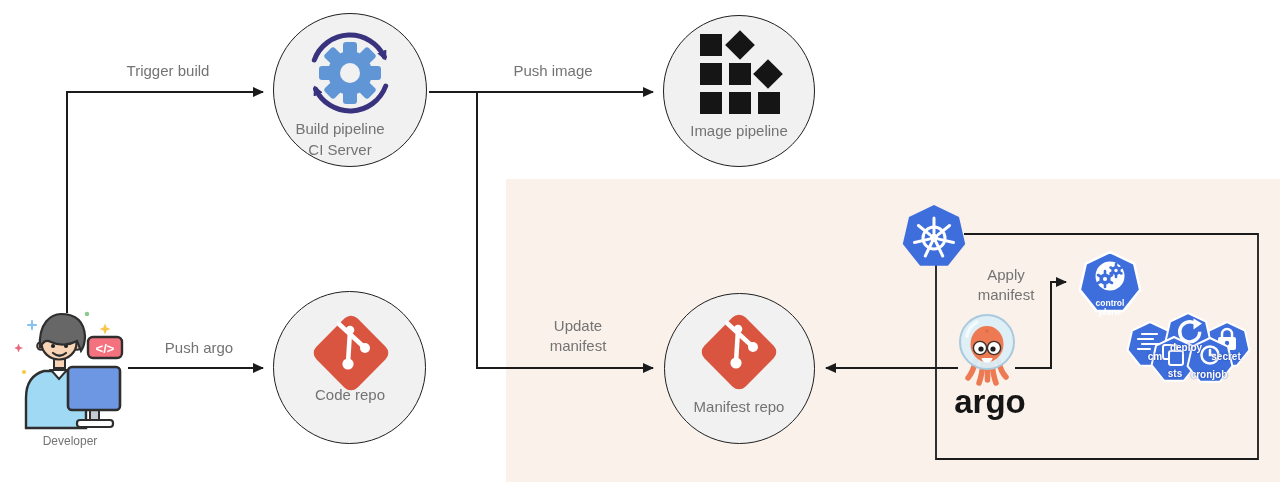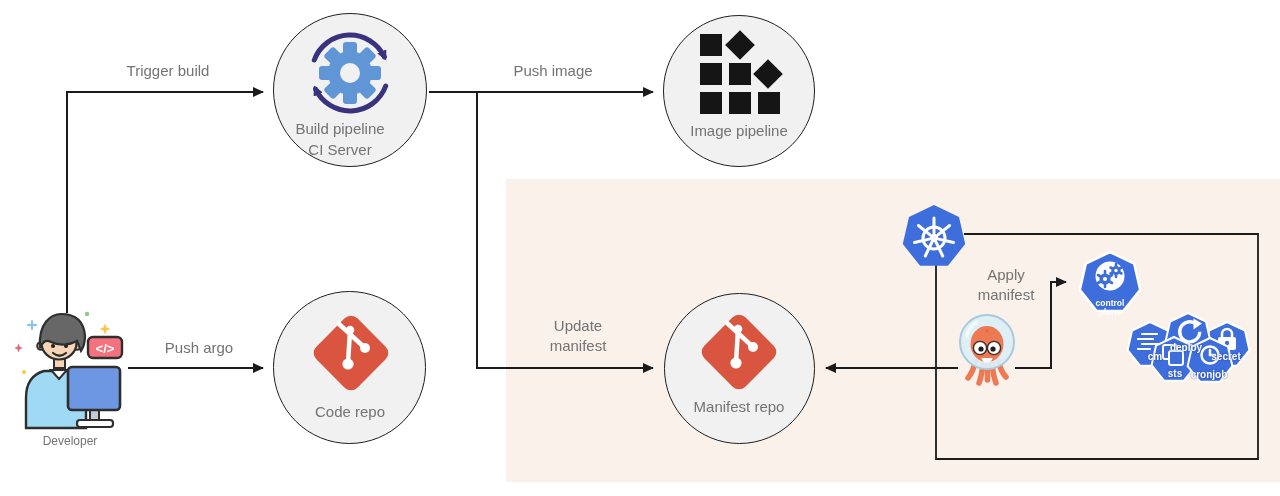--- a/index.html
+++ b/index.html
@@ -192,20 +192,21 @@
     <circle cx="40" cy="42" r="27" fill="#DCEEF7" fill-opacity="0.95" stroke="#A9C9DD" stroke-width="2"></circle>
     <path d="M20,36 a21,21 0 0 1 10,-14" fill="none" stroke="#F4FAFD" stroke-width="3.5" stroke-linecap="round"></path>
     <ellipse cx="40" cy="44" rx="16.5" ry="18" fill="#ED7A52"></ellipse>
     <circle cx="33" cy="48" r="6.6" fill="#fff" stroke="#3c2f28" stroke-width="1.4"></circle>
     <circle cx="47" cy="48" r="6.6" fill="#fff" stroke="#3c2f28" stroke-width="1.4"></circle>
     <circle cx="34" cy="49" r="2.6" fill="#1d1d1d"></circle>
     <circle cx="46" cy="49" r="2.6" fill="#1d1d1d"></circle>
     <path d="M34.5,58 a5.5,4.5 0 0 0 11,0 z" fill="#fff"></path>
     <circle cx="40" cy="31" r="1.6" fill="#E06A42"></circle>
   </svg>
+  <div class="argo-word" style="left:990px;top:383px;">argo</div>
 
   <svg class="abs" style="left:14px;top:302px;" width="120" height="135" viewBox="0 0 120 135">
     <path d="M18,19 v8 M14,23 h8" stroke="#85C1F5" stroke-width="2" stroke-linecap="round"></path>
     <circle cx="73" cy="12" r="2.2" fill="#8BC98F"></circle>
     <path d="M91,21.5 L92.6,25.4 L96.5,27 L92.6,28.6 L91,32.5 L89.4,28.6 L85.5,27 L89.4,25.4 Z" fill="#F8C64B"></path>
     <path d="M4.5,41.5 L5.8,44.7 L9,46 L5.8,47.3 L4.5,50.5 L3.2,47.3 L0.2,46 L3.2,44.7 Z" fill="#E8697D"></path>
     <circle cx="10" cy="70" r="2" fill="#F8C64B"></circle>
 
     <path d="M12,126 L12,96 Q12,74 30,69 L58,69 Q70,73 72,83 L72,126 Z" fill="#9FD9F3" stroke="#2e2e2e" stroke-width="2.4"></path>
     <rect x="40" y="54" width="11" height="12" fill="#F8D4B6" stroke="#2e2e2e" stroke-width="2"></rect>
@@ -237,17 +238,17 @@
   <div class="lbl" style="left:1006px;top:265px;">
     <div>Apply</div>
     <div>manifest</div>
   </div>
 
   <div class="lbl" style="left:340px;top:118px;line-height:21px;">
     <div>Build pipeline</div>
     <div>CI Server</div>
   </div>
   <div class="lbl" style="left:739px;top:121px;">Image pipeline</div>
-  <div class="lbl" style="left:350px;top:402px;">Code repo</div>
+  <div class="lbl" style="left:350px;top:385px;">Code repo</div>
   <div class="lbl" style="left:739px;top:397px;">Manifest repo</div>
   <div class="lbl big" style="left:70px;top:431px;">Developer</div>
 
 </div>
 
 </body></html>

